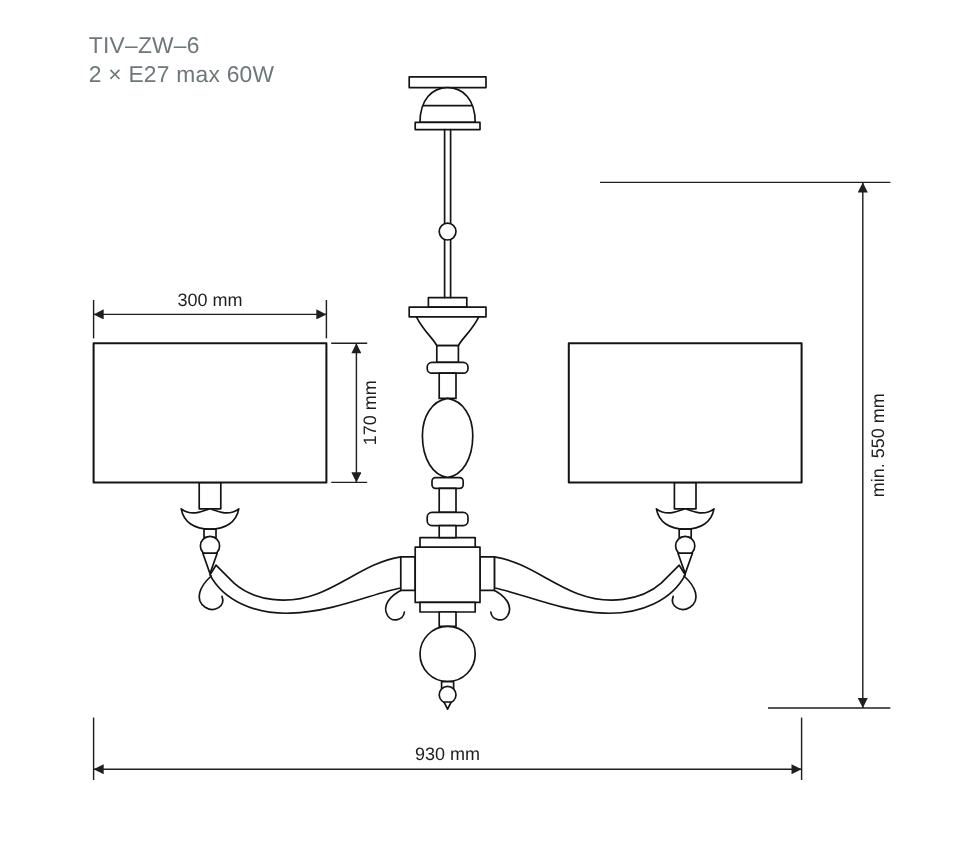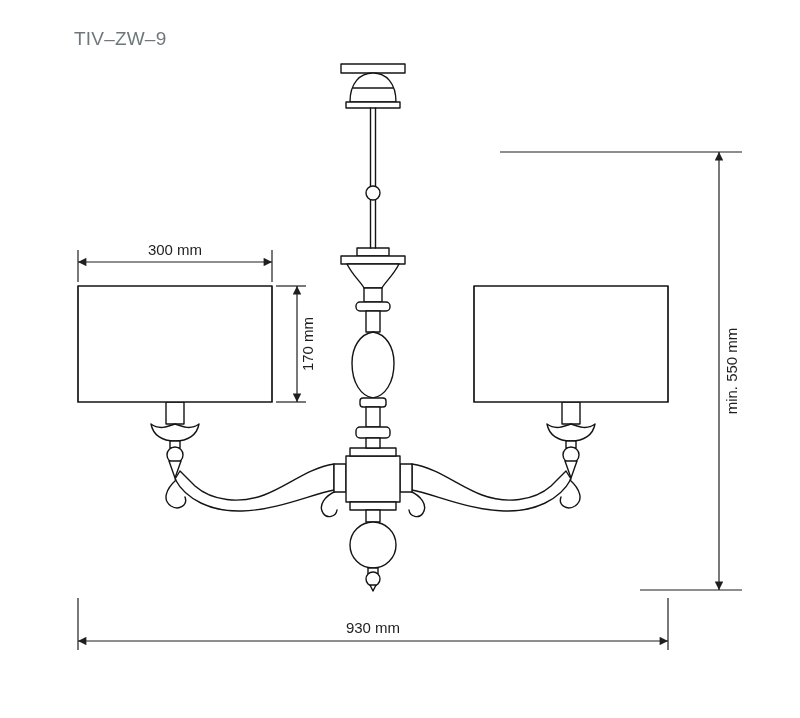--- a/index.html
+++ b/index.html
@@ -23,21 +23,22 @@
     fill: var(--dimension-text, #1f1f1f);
     font-family: "Liberation Sans", "DejaVu Sans", sans-serif;
   }
 </style>
 </head>
 <body>
 
 <div class="screen">
 
   <div class="title-block">
-    <div>TIV–ZW–9</div>
+    <div>TIV–ZW–6</div>
+    <div>2 × E27 max 60W</div>
   </div>
 
   <svg class="diagram" width="800" height="718" viewBox="0 0 800 718">
     <defs>
       <marker id="arr" viewBox="0 0 10 10" refX="10" refY="5" markerWidth="9" markerHeight="7" orient="auto-start-reverse">
         <path d="M0,0 L10,5 L0,10 Z" fill="var(--dimension-text,#1f1f1f)"></path>
       </marker>
     </defs>
 
     <g stroke="var(--line,#141414)" stroke-width="1.4" fill="none" stroke-linejoin="round" stroke-linecap="round">

